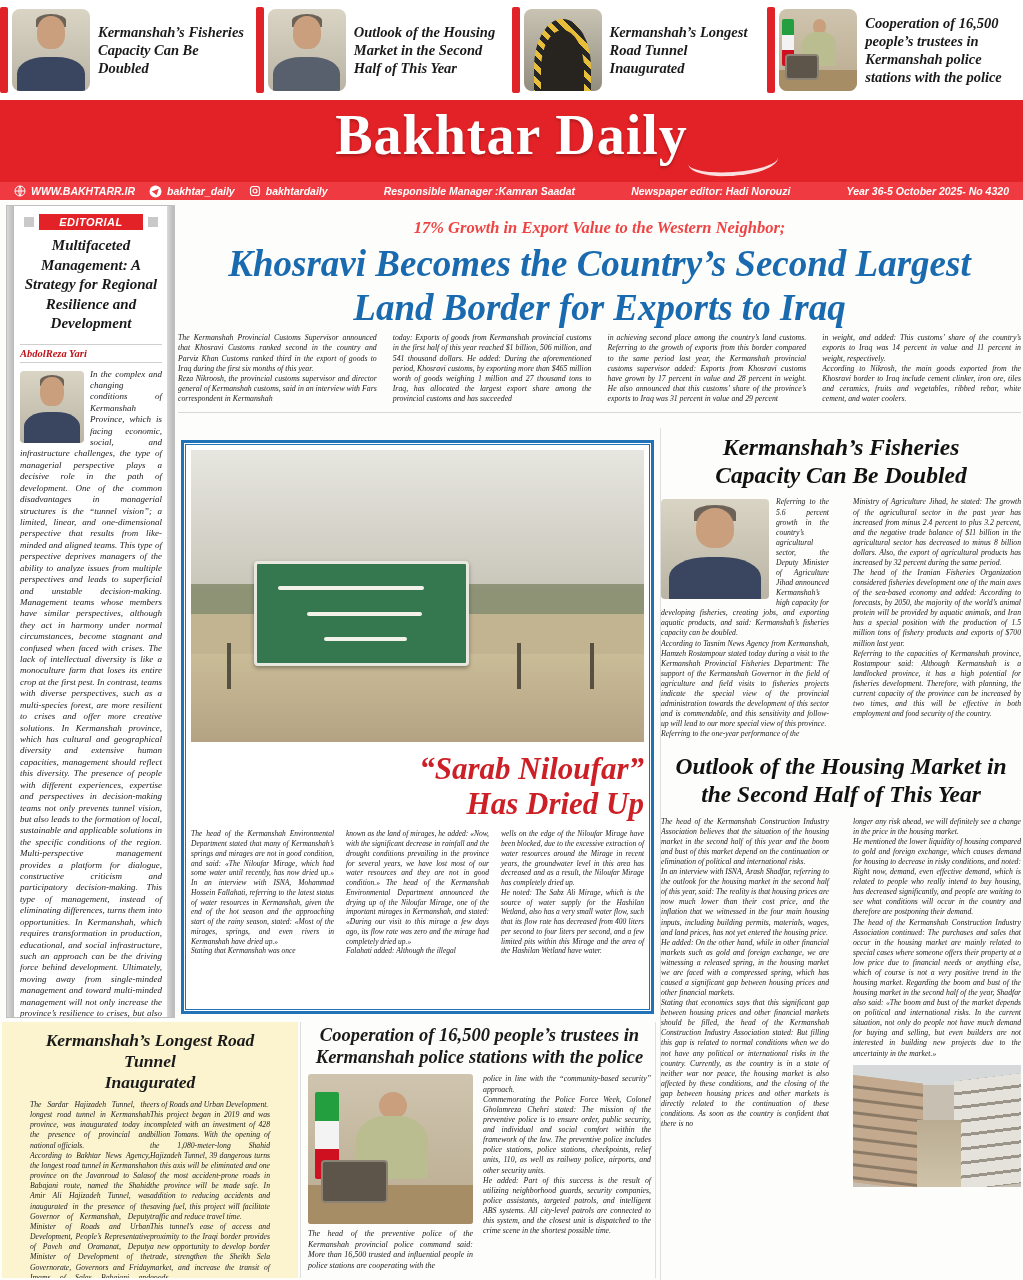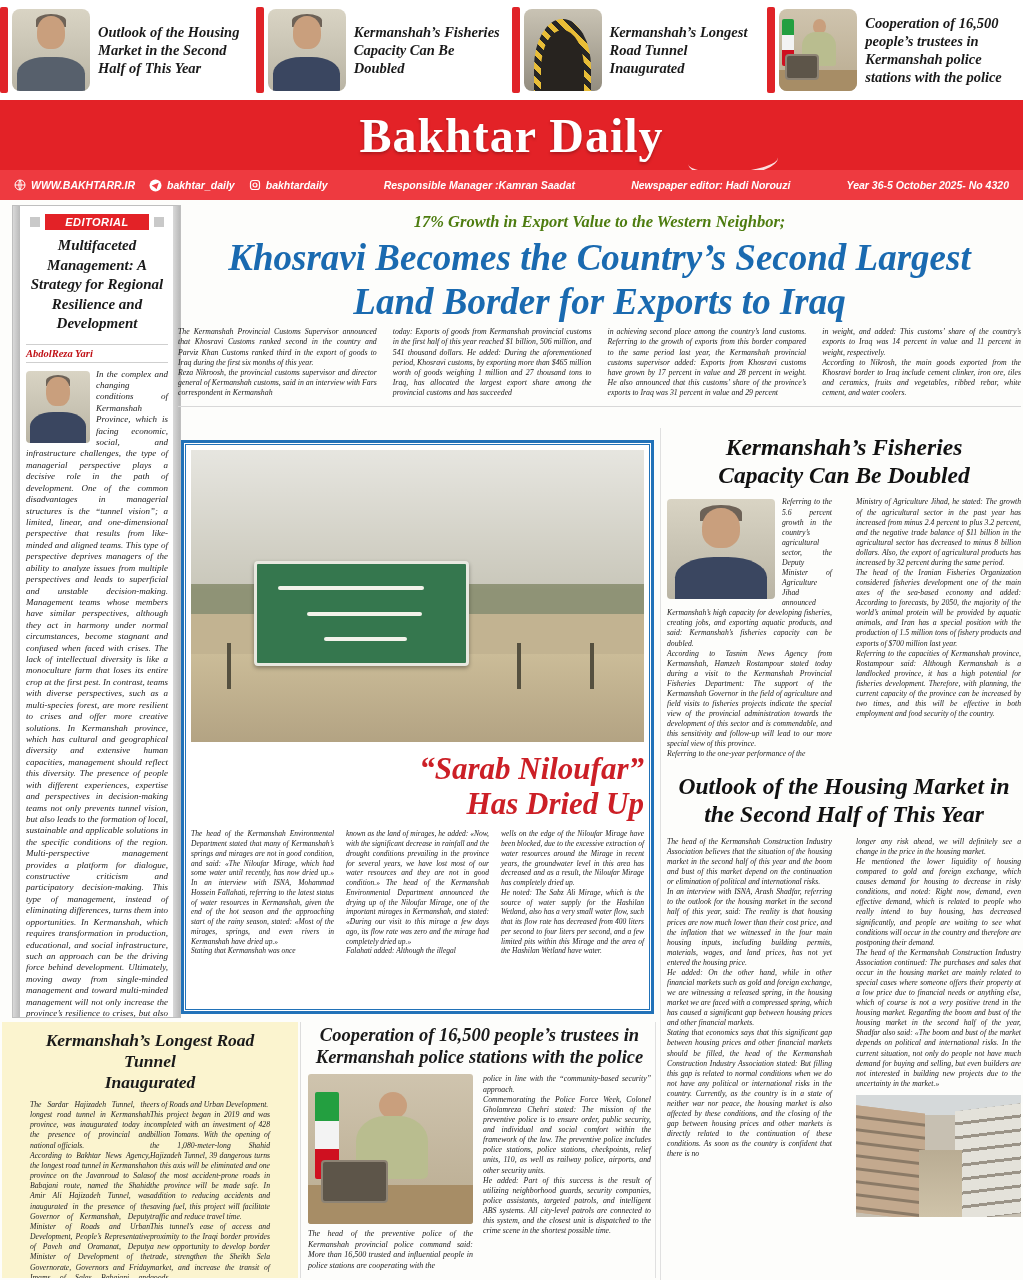--- a/index.html
+++ b/index.html
@@ -26,72 +26,72 @@
   .police-scene{background:linear-gradient(#cfc4ae,#b9ab90);}
   .police-scene .flag{position:absolute;left:4%;top:12%;width:15%;height:58%;
       background:linear-gradient(#239f40 0 33%,#f3f3f3 33% 66%,#cf1020 66%);border-radius:2px;}
   .police-scene .p-head{position:absolute;width:17%;height:18%;left:43%;top:12%;background:#c99f7d;border-radius:50%;}
   .police-scene .p-torso{position:absolute;width:44%;height:42%;left:29%;top:28%;background:#b9bd8f;border-radius:40% 40% 8% 8%;}
   .police-scene .desk{position:absolute;left:0;bottom:0;width:100%;height:26%;background:#a78d66;}
   .police-scene .placard{position:absolute;left:8%;bottom:14%;width:38%;height:26%;background:#5d5549;border:2px solid #8d8374;border-radius:4px;}
   
   .masthead{position:absolute;left:0;top:100px;width:1023px;height:100px;background:#e32227;}
   .masthead .brand{position:absolute;left:0;top:0;width:100%;height:70px;display:flex;align-items:center;justify-content:center;}
-  .masthead .brand h1{margin:0;color:#fff;font-size:48px;font-weight:bold;letter-spacing:1px;font-family:"Liberation Serif",serif;
+  .masthead .brand h1{margin:0;color:#fff;font-size:56px;font-weight:bold;letter-spacing:1px;font-family:"Liberation Serif",serif;
       text-shadow:0 2px 3px rgba(0,0,0,.25);}
-  .info-bar{position:absolute;left:0;bottom:0;width:100%;height:30px;background:#ee3a40;display:flex;align-items:center;
+  .info-bar{position:absolute;left:0;bottom:0;width:100%;height:18px;background:#ee3a40;display:flex;align-items:center;
       color:#fff;font-family:"Liberation Sans",sans-serif;font-style:italic;font-weight:bold;font-size:10.5px;gap:14px;padding:0 14px;box-sizing:border-box;}
   .info-bar .grp{display:flex;align-items:center;gap:5px;white-space:nowrap;}
   .info-bar svg{display:block;}
   .info-spacer{flex:1;}
   .swoosh{position:absolute;right:245px;bottom:24px;width:90px;height:26px;border-radius:50%;
       border-bottom:4px solid rgba(255,255,255,.85);transform:rotate(-4deg);}
   
   .bodytxt{font-style:italic;text-align:justify;color:#222;}
   .prelined{white-space:pre-line;}
   .cols{display:flex;}
   .cols p{margin:0;}
   
-  .editorial{position:absolute;left:12px;top:205px;width:169px;height:813px;border:1px solid #bfbfbf;background:#fff;
+  .editorial{position:absolute;left:6px;top:205px;width:169px;height:813px;border:1px solid #bfbfbf;background:#fff;
       box-sizing:border-box;padding:6px 12px 6px 13px;overflow:hidden;}
   .editorial:before,.editorial:after{content:"";position:absolute;top:0;bottom:0;width:7px;background:linear-gradient(90deg,#d9d9d9,#b9b9b9);}
   .editorial:before{left:0;} .editorial:after{right:0;}
   .ed-badge-row{display:flex;align-items:center;justify-content:center;gap:5px;margin:2px 0 6px;}
   .ed-sq{width:10px;height:10px;background:#c9c9c9;}
   .ed-badge{background:#e32227;color:#fff;font-family:"Liberation Sans",sans-serif;font-weight:bold;font-style:italic;
       font-size:11px;padding:2px 20px;letter-spacing:.5px;}
   .editorial h2{font-size:15px;font-style:italic;text-align:center;margin:2px 0 10px;line-height:1.3;}
   .ed-byline{color:#c01116;font-weight:bold;font-style:italic;font-size:10.5px;border-bottom:1px solid #cfcfcf;
       border-top:1px solid #cfcfcf;padding:3px 0;margin-bottom:6px;}
   .ed-photo{float:left;width:64px;height:72px;border-radius:4px;margin:2px 6px 2px 0;position:relative;overflow:hidden;}
   .editorial .bodytxt{font-size:9px;line-height:1.27;}
   
   .lead{position:absolute;left:178px;top:205px;width:843px;}
-  .lead .kicker{color:#4d7c0f;font-weight:bold;font-style:italic;font-size:16.5px;text-align:center;margin:7px 0 4px;}
+  .lead .kicker{color:#ef4444;font-weight:bold;font-style:italic;font-size:16.5px;text-align:center;margin:13px 0 4px;}
   .lead h1{color:#1a6ab0;font-weight:bold;font-style:italic;font-size:37px;line-height:1.18;text-align:center;margin:0 0 4px;}
   .lead .cols{gap:16px;border-bottom:1px solid #d8d8d8;padding-bottom:8px;}
   .lead .cols p{flex:1;font-size:7.8px;line-height:1.3;}
   
   .sarab-panel{position:absolute;left:181px;top:440px;width:473px;height:574px;border:3px solid #2272b8;box-shadow:inset 0 0 0 1px #fff,inset 0 0 0 2px #2272b8;
       box-sizing:border-box;padding:7px;overflow:hidden;background:#fff;}
   .sarab-photo{position:relative;width:100%;height:292px;overflow:hidden;background:linear-gradient(#c9c7ba 0 46%,#8f9376 46% 56%,#c2b391 56% 100%);}
   .sarab-photo .haze{position:absolute;left:0;top:0;width:100%;height:48%;background:linear-gradient(rgba(255,255,255,.55),rgba(255,255,255,0));}
   .sarab-photo .ground{position:absolute;left:0;bottom:0;width:100%;height:30%;background:linear-gradient(#cbbc98,#b3a383);}
   .sarab-photo .sign{position:absolute;left:14%;top:38%;width:46%;height:34%;background:#35774e;border:3px solid #e8e8e0;border-radius:4px;
       box-shadow:0 2px 4px rgba(0,0,0,.35);}
   .sarab-photo .sign i{position:absolute;left:10%;height:4px;background:#f2f2ea;border-radius:2px;}
   .sarab-photo .sign i:nth-child(1){top:22%;width:70%;}
   .sarab-photo .sign i:nth-child(2){top:48%;width:55%;left:24%;}
   .sarab-photo .sign i:nth-child(3){top:74%;width:40%;left:32%;}
   .sarab-photo .post{position:absolute;width:4px;height:16%;background:#55503f;bottom:18%;}
   .sarab-headline{color:#cc1f26;font-weight:bold;font-style:italic;font-size:31px;line-height:1.12;text-align:right;margin:10px 0 8px;}
   .sarab-cols{gap:12px;}
   .sarab-cols p{flex:1;font-size:7.5px;line-height:1.3;}
   
-  .right-col{position:absolute;left:660px;top:428px;width:361px;height:852px;overflow:hidden;border-left:1px solid #e0e0e0;padding-left:6px;box-sizing:border-box;}
+  .right-col{position:absolute;left:660px;top:428px;width:361px;height:852px;overflow:hidden;border-left:1px solid #e0e0e0;box-sizing:border-box;}
   .right-col h2{font-weight:bold;font-style:italic;font-size:23.5px;line-height:1.18;text-align:center;margin:6px 0 8px;color:#111;}
   .twocols{gap:24px;}
   .twocols > div, .twocols > p{flex:1;min-width:0;}
   .fish-photo{float:left;width:108px;height:100px;border-radius:4px;margin:2px 7px 3px 0;position:relative;overflow:hidden;}
   .right-col .bodytxt{font-size:7.7px;line-height:1.31;}
   .housing{margin-top:14px;}
   .construction{width:100%;height:122px;margin-top:6px;position:relative;overflow:hidden;background:linear-gradient(#d5d9da 0 16%,#c7c0b2 16%);}
   .construction .bldg-l{position:absolute;left:-4%;top:12%;width:46%;height:88%;transform:skewY(7deg);
       background:repeating-linear-gradient(#c3a98e 0 10px,#8b7a66 10px 13px),#c3a98e;}
   .construction .bldg-r{position:absolute;right:-4%;top:10%;width:44%;height:90%;transform:skewY(-7deg);
@@ -114,35 +114,35 @@
   .vrule{position:absolute;top:1022px;height:256px;width:1px;background:#ddd;}
 </style>
 </head>
 <body>
 
 <div class="page">
 
   <div class="top-strip">
     <div class="teaser">
       <div class="red-bar"></div>
+      <div class="thumb portrait">
+        <div class="p-hair"></div>
+          <div class="p-head"></div>
+          <div class="p-torso"></div>
+      </div>
+      <h3>Kermanshah’s Fisheries Capacity Can Be Doubled</h3>
+    </div>
+    <div class="teaser">
+      <div class="red-bar"></div>
       <div class="thumb portrait gray">
         <div class="p-hair"></div>
           <div class="p-head"></div>
           <div class="p-torso"></div>
       </div>
       <h3>Outlook of the Housing Market in the Second Half of This Year</h3>
-    </div>
-    <div class="teaser">
-      <div class="red-bar"></div>
-      <div class="thumb portrait">
-        <div class="p-hair"></div>
-          <div class="p-head"></div>
-          <div class="p-torso"></div>
-      </div>
-      <h3>Kermanshah’s Fisheries Capacity Can Be Doubled</h3>
     </div>
     <div class="teaser">
       <div class="red-bar"></div>
       <div class="thumb thumb-tunnel">
         <div class="arch-rim"></div>
           <div class="arch-hole"></div>
       </div>
       <h3>Kermanshah’s Longest Road Tunnel Inaugurated</h3>
     </div>
     <div class="teaser">

